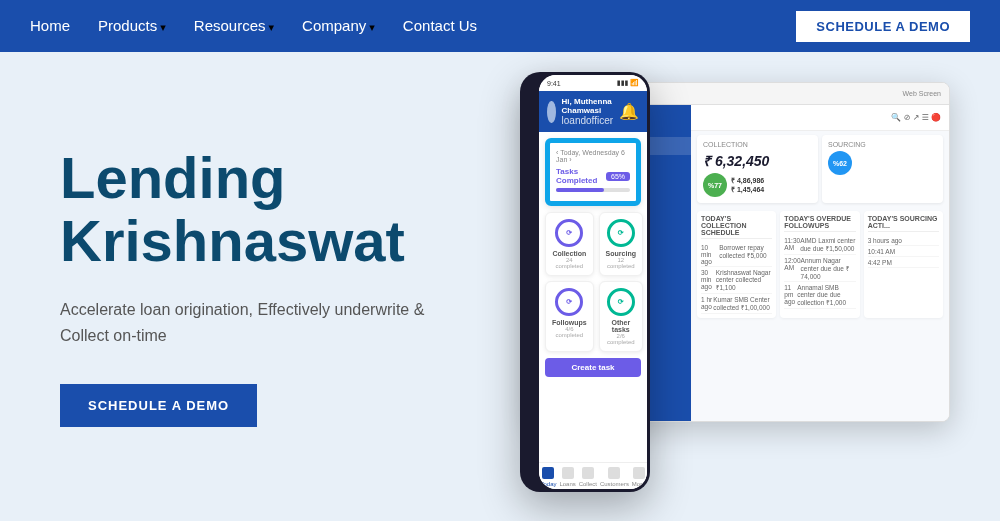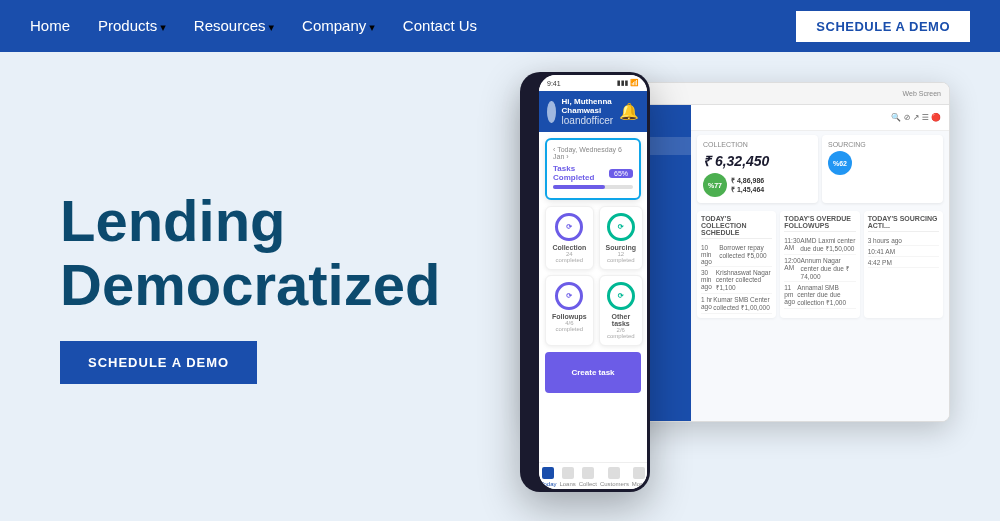--- a/index.html
+++ b/index.html
@@ -321,21 +321,21 @@
       font-weight: 700;
       font-size: 8px;
       color: white;
     }
     .phone-task-card {
       margin: 6px;
       background: white;
       border-radius: 6px;
       padding: 6px;
       box-shadow: 0 2px 6px rgba(0,0,0,0.1);
-      border: 2px solid #0ea5e9;
+      border: 5px solid #0ea5e9;
     }
     .phone-task-header {
       font-size: 7px;
       color: #888;
       margin-bottom: 4px;
     }
     .phone-progress-bar {
       height: 4px;
       background: #e0e0e0;
       border-radius: 2px;
@@ -396,21 +396,21 @@
     }
     .phone-grid-sub {
       font-size: 6px;
       color: #aaa;
     }
     .phone-create-btn {
       background: #6c5ce7;
       color: white;
       font-size: 8px;
       text-align: center;
-      padding: 16px;
+      padding: 5px;
       margin: 0 6px 4px;
       border-radius: 4px;
       font-weight: 700;
     }
     .phone-bottom-nav {
       background: white;
       border-top: 1px solid #eee;
       display: flex;
       justify-content: space-around;
       padding: 4px 0 2px;
@@ -442,22 +442,23 @@
     <li class="has-dropdown"><a>Company</a></li>
     <li><a>Contact Us</a></li>
   </ul>
   <button class="schedule-btn">SCHEDULE A DEMO</button>
 </nav>
 
 <section class="hero">
   <div class="hero-left">
     <h1 class="hero-title">
       <span>Lending</span><br>
-      <span>Democratized</span>
+      <span>Krishnaswat</span>
     </h1>
+    <p class="hero-subtitle">Accelerate loan origination, Effectively underwrite &amp;<br>Collect on-time</p>
     <button class="hero-cta">SCHEDULE A DEMO</button>
   </div>
 
   <div class="hero-right">
 
     <div class="web-screen">
       <div class="web-screen-titlebar">
         <div class="dot dot-red"></div>
         <div class="dot dot-yellow"></div>
         <div class="dot dot-green"></div>

